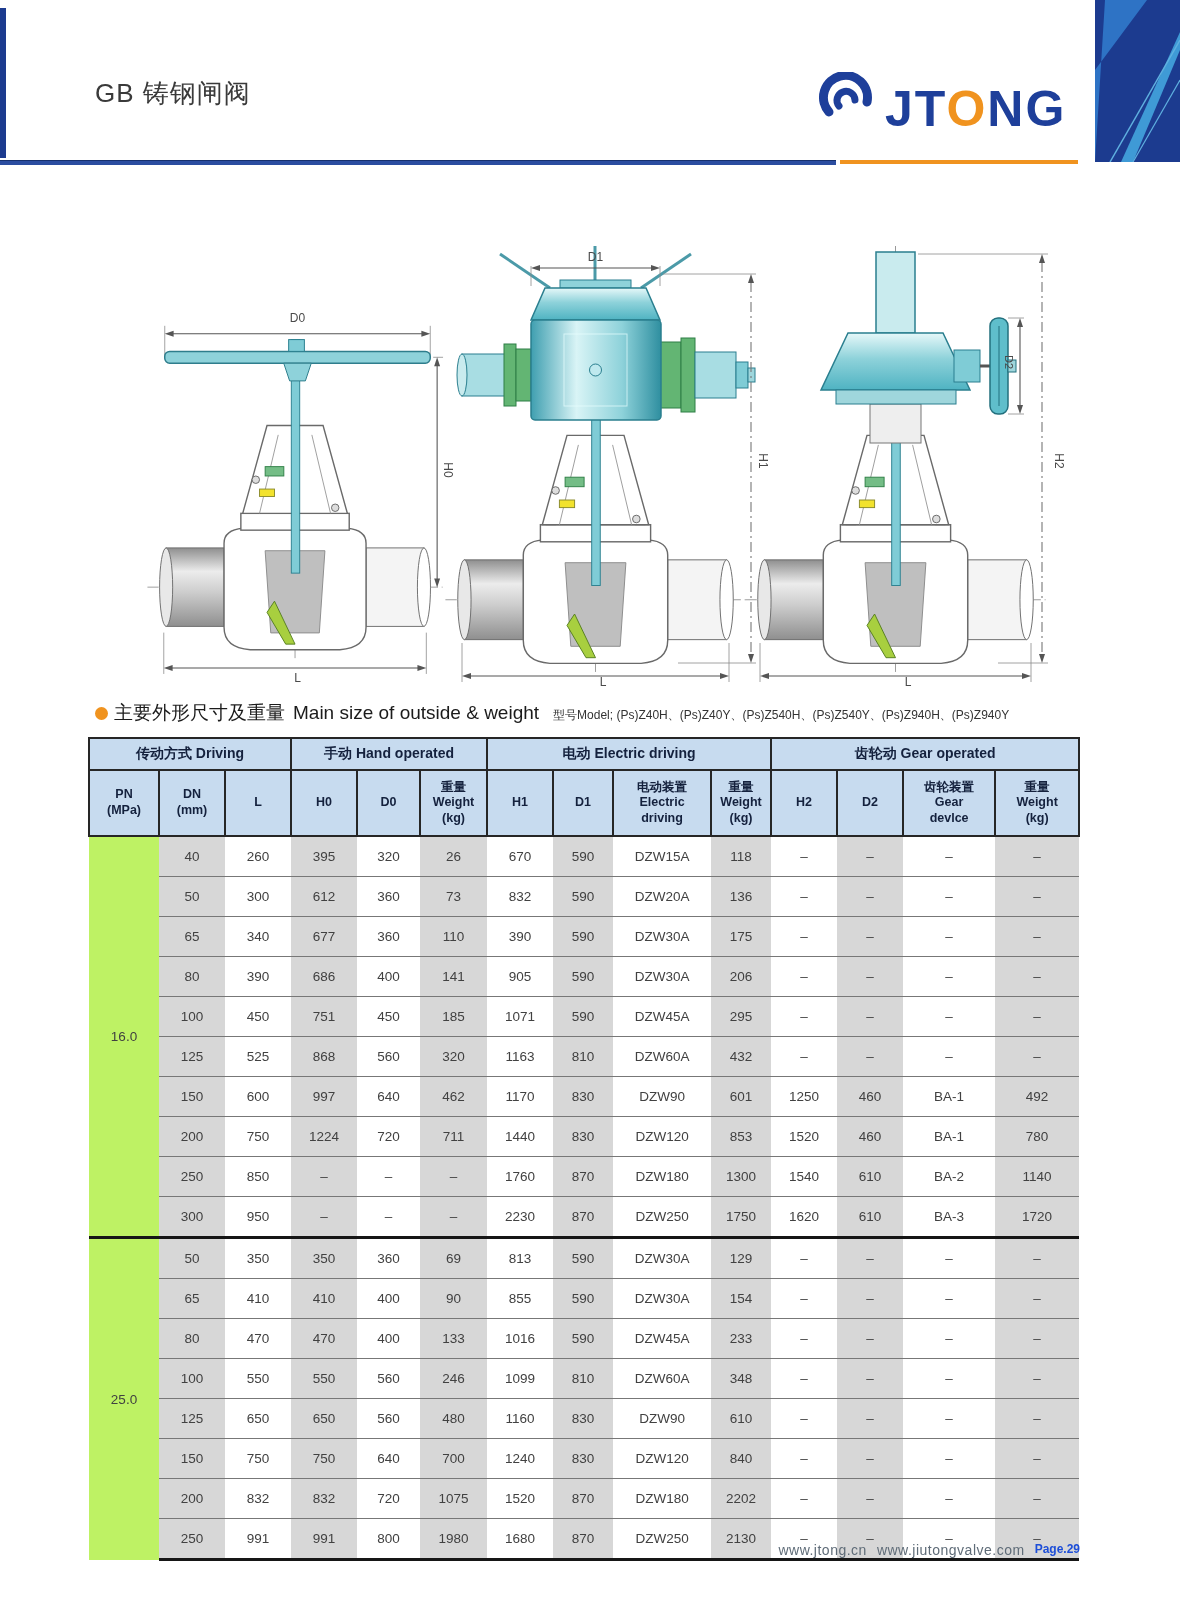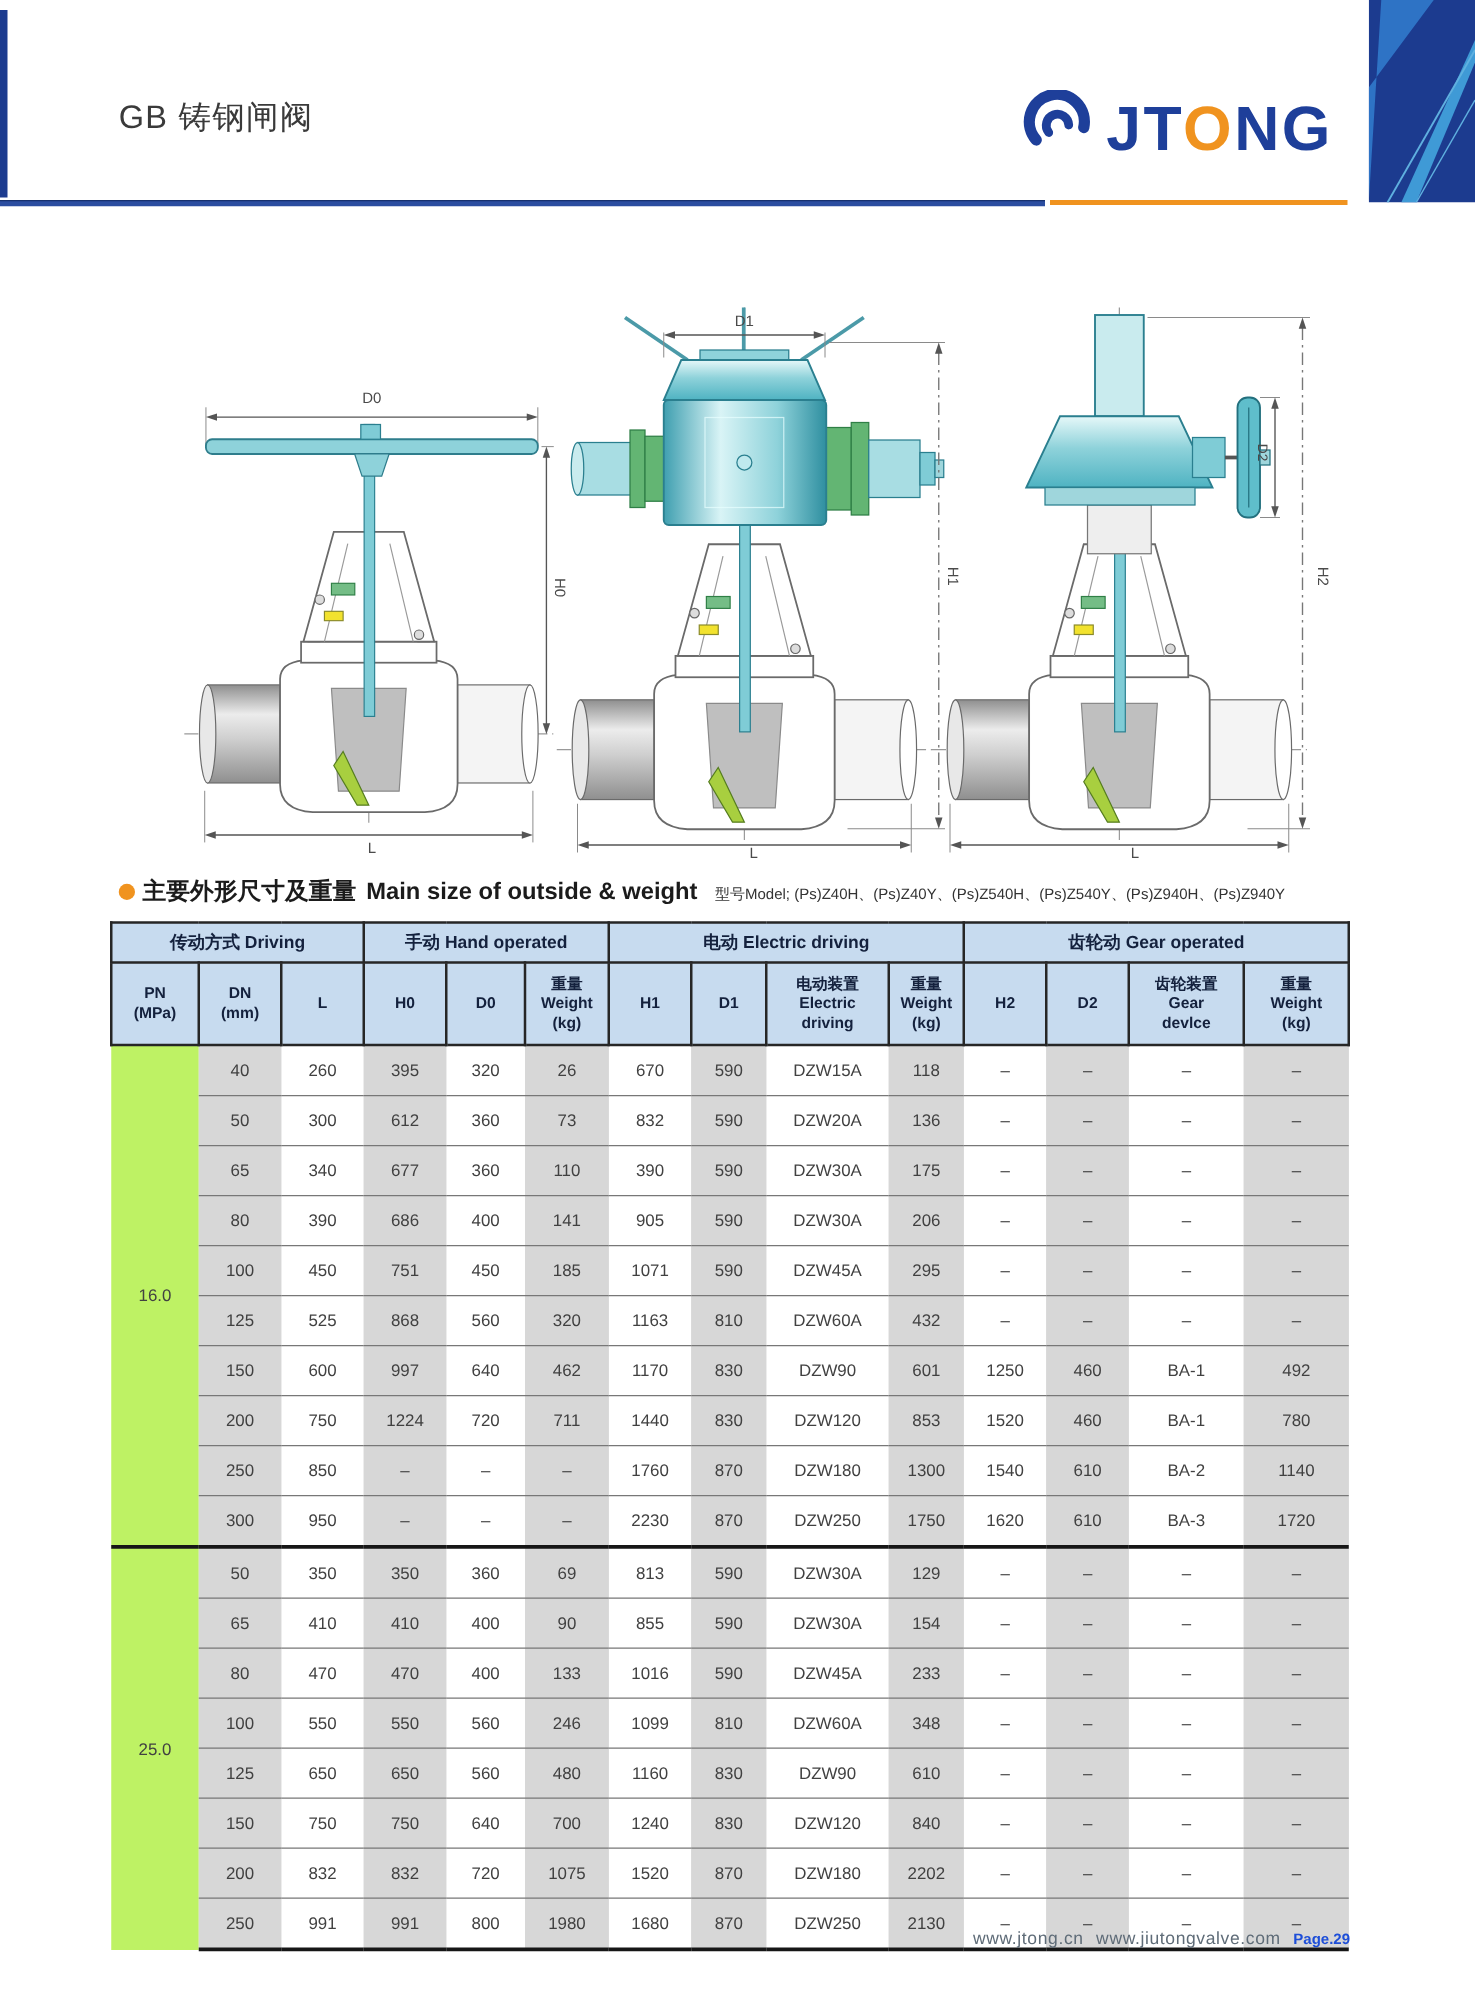--- a/index.html
+++ b/index.html
@@ -5,47 +5,47 @@
   html,body{margin:0;padding:0;}
   body{width:1180px;height:1600px;position:relative;background:#fff;
        font-family:"Liberation Sans","DejaVu Sans",sans-serif;overflow:hidden;}
   
   .edge-bar{position:absolute;left:0;top:8px;width:6px;height:150px;background:#1c3b8f;}
   .page-title{position:absolute;left:95px;top:76px;color:#3a3a3a;}
   .page-title .zh{font-size:26px;letter-spacing:1px;text-align:center;}
   .page-title .en{font-size:24px;margin-top:6px;}
   .rule-blue{position:absolute;left:0;top:160px;width:836px;height:4px;background:#2b4da0;border-top:1px solid #16306e;}
   .rule-orange{position:absolute;left:840px;top:160px;width:238px;height:4px;background:#f0931f;}
-  .logo{position:absolute;left:815px;top:72px;display:flex;align-items:center;}
+  .logo{position:absolute;left:815px;top:72px;display:flex;align-items:flex-end;}
   .logo-text{font-size:50px;font-weight:bold;letter-spacing:2px;color:#1e3f9a;line-height:1;margin-left:8px;}
   .logo-text .o{color:#f0931f;}
   .corner-band{position:absolute;right:0;top:0;width:85px;height:162px;}
   
   .drawing{position:absolute;}
   .drawing svg{overflow:visible;display:block;}
   .dim-label{position:absolute;font-size:12px;color:#4a4a4a;white-space:nowrap;}
   .rot{transform:rotate(90deg);transform-origin:center;}
   
   .sec-title{position:absolute;left:95px;top:700px;display:flex;align-items:baseline;}
   .bullet{width:13px;height:13px;border-radius:50%;background:#f0931f;align-self:center;margin-right:6px;}
-  .sec-title .t{font-size:19px;font-weight:bold;color:#1b1b1b;}
+  .sec-title .t{font-size:19px;font-weight:normal;color:#1b1b1b;}
   .models{font-size:12px;color:#333;margin-left:14px;}
   
   table.size{position:absolute;left:88px;top:737px;width:990px;border-collapse:collapse;table-layout:fixed;}
   table.size th{background:#c7dbef;border:2px solid #262626;color:#14213d;padding:0 2px;}
   th.gh{height:30px;font-size:14px;font-weight:bold;margin-top:10px;}
   th.ch{height:64px;font-size:12.5px;line-height:1.25;font-weight:bold;}
   tbody td{height:37px;text-align:center;vertical-align:middle;font-size:13.5px;color:#414141;
            border-top:1px solid #777;}
   tbody td.stripe{background:#d7d7d7;}
   tbody td.pn{background:#bef264;border-top:none;}
   tbody td.secstart{border-top:3px solid #161616;}
   tbody tr:last-child td{border-bottom:3px solid #161616;}
   
-  .footer{position:absolute;right:100px;top:1542px;display:flex;align-items:flex-end;gap:10px;}
+  .footer{position:absolute;right:100px;top:1542px;display:flex;align-items:flex-start;gap:10px;}
   .footer .urls{font-size:14px;color:#5f6c78;letter-spacing:.5px;}
   .footer .pg{font-size:12px;font-weight:bold;color:#1d4ed8;}
   
   .cl{stroke:#999;stroke-width:1;stroke-dasharray:12 4 3 4;fill:none;}
   .dim{stroke:#555;stroke-width:1.1;fill:none;}
   .ext{stroke:#8a8a8a;stroke-width:0.8;fill:none;}
   .ah{fill:#555;stroke:none;}
 </style>
 </head>
 <body>

